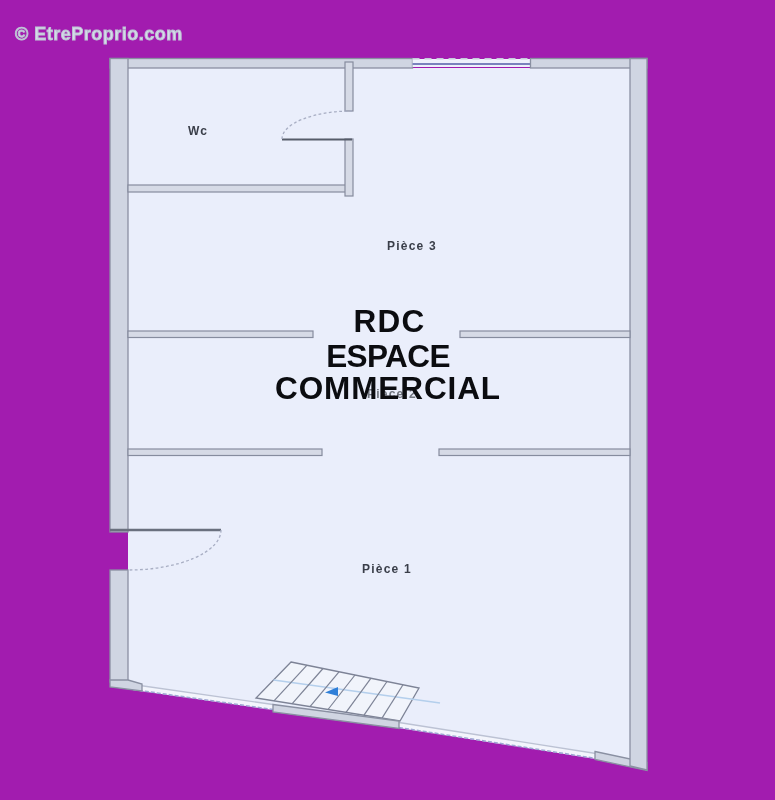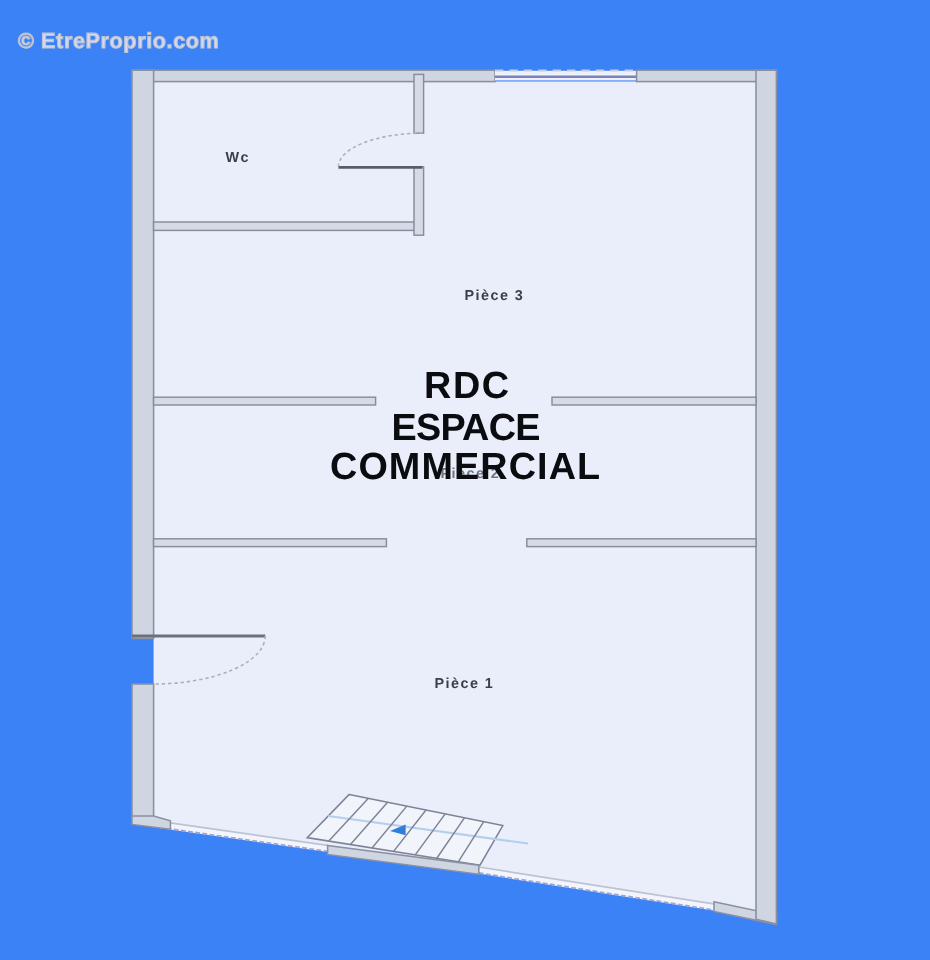--- a/index.html
+++ b/index.html
@@ -1,17 +1,17 @@
 <!DOCTYPE html>
 <html><head>
 <meta charset="utf-8">
 <style>
   html,body{margin:0;padding:0;}
   body{width:775px;height:800px;background:#e4e9f9;font-family:"Liberation Sans", sans-serif;overflow:hidden;}
-  .page{position:relative;width:775px;height:800px;background:#3b82f6;}
+  .page{position:relative;width:775px;height:800px;background:#a21caf;}
   svg{position:absolute;left:0;top:0;filter:blur(0.55px);}
 </style>
 </head>
 <body>
 <div class="page">
 <svg width="775" height="800" viewBox="0 0 775 800">
 
   <g>
     <text x="15" y="40" font-size="18" font-weight="bold" letter-spacing="0.5" fill="#d6daea" stroke="#bcc2d3" stroke-width="0.9">© EtreProprio.com</text>
   </g>

